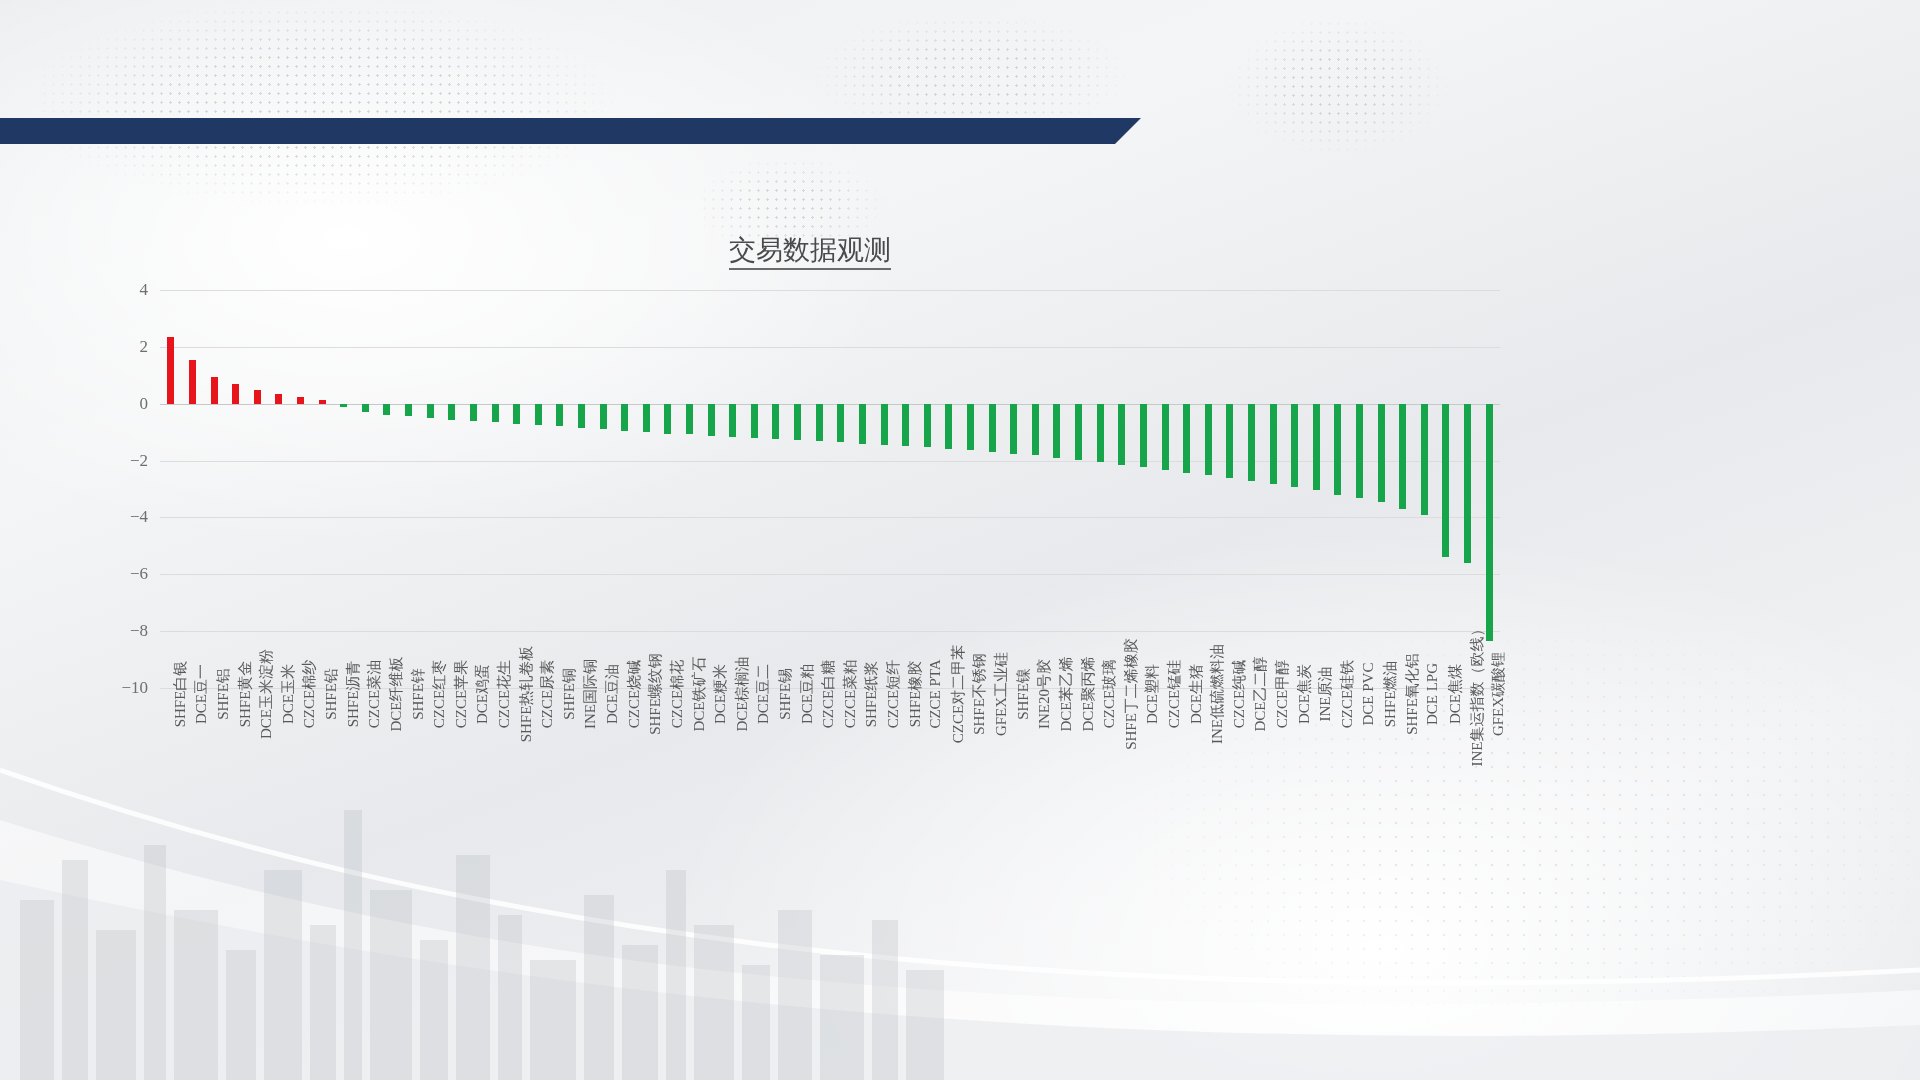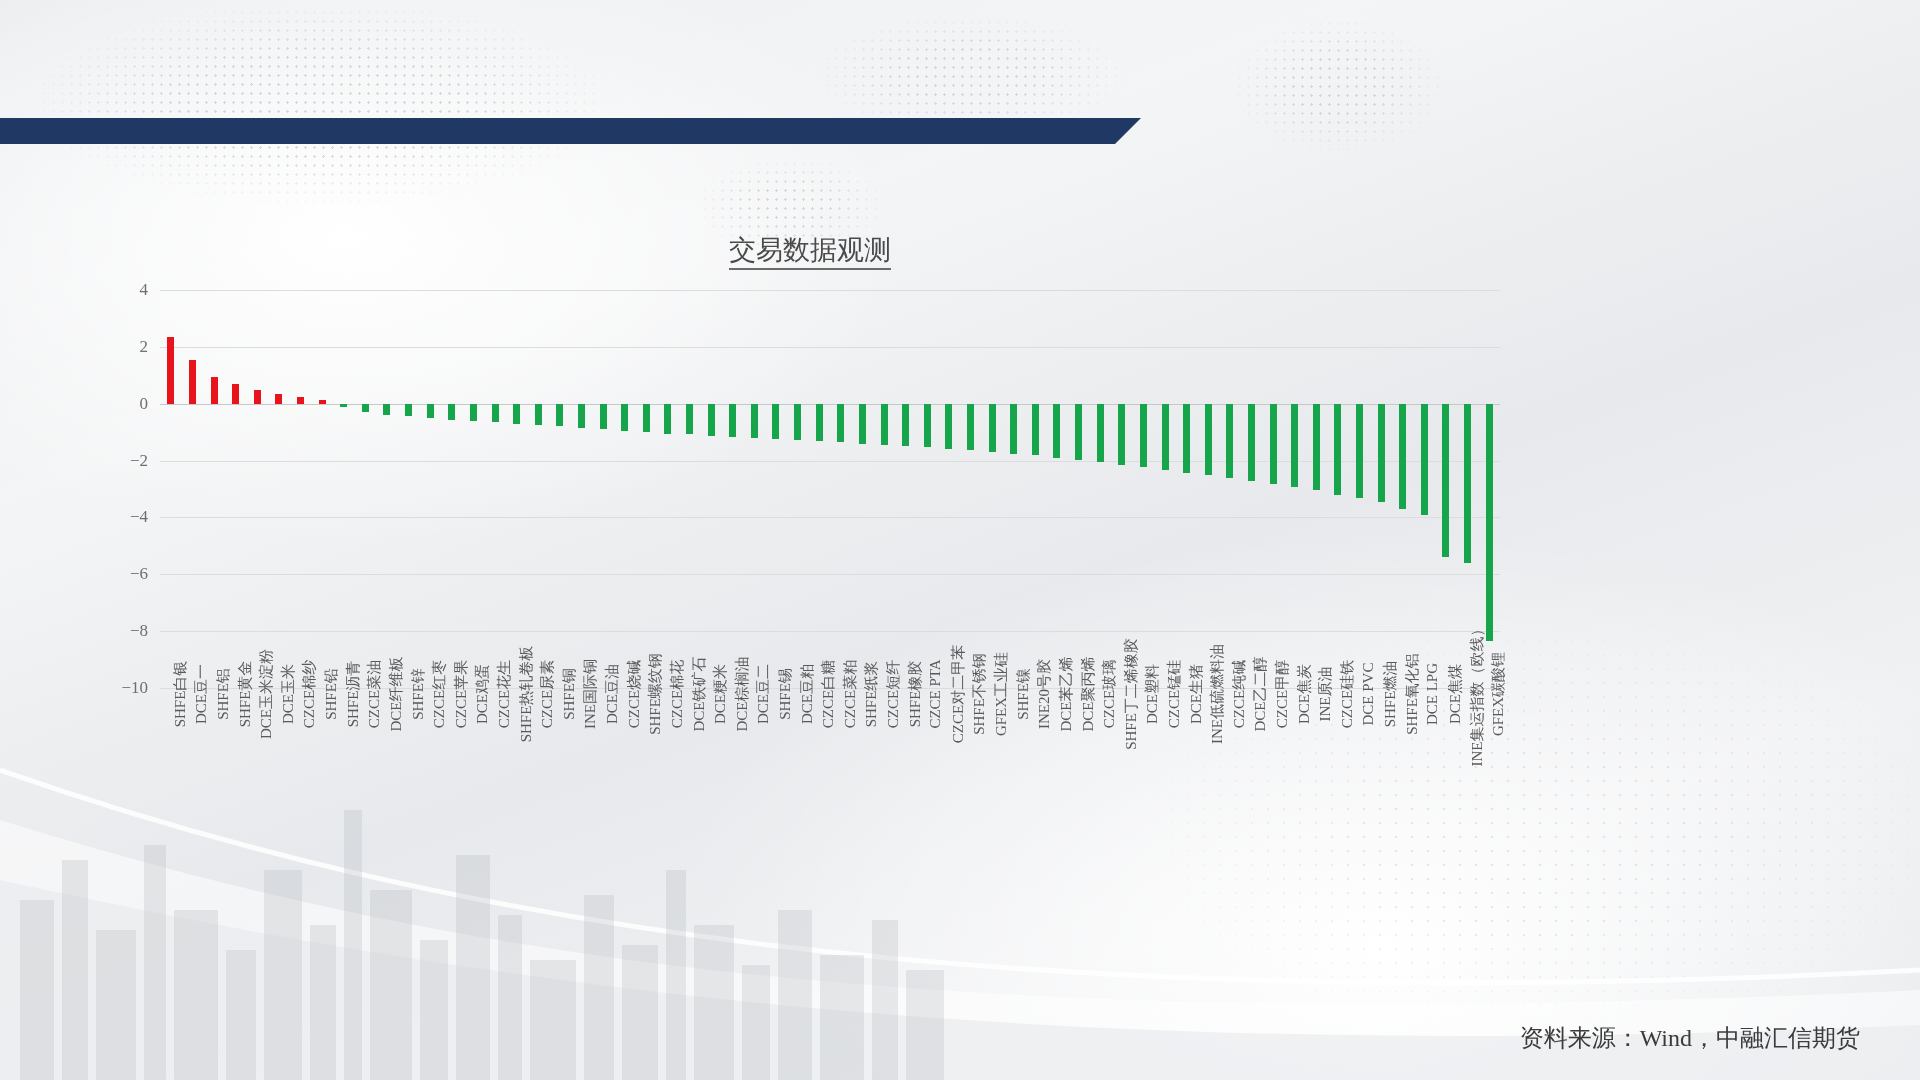--- a/index.html
+++ b/index.html
@@ -331,14 +331,13 @@
         <div class="xlabel" style="left: 1199.52px;">DCE PVC</div>
         <div class="xlabel" style="left: 1221.13px;">SHFE燃油</div>
         <div class="xlabel" style="left: 1242.74px;">SHFE氧化铝</div>
         <div class="xlabel" style="left: 1264.35px;">DCE LPG</div>
         <div class="xlabel" style="left: 1285.97px;">DCE焦煤</div>
         <div class="xlabel" style="left: 1307.58px;">INE集运指数（欧线）</div>
         <div class="xlabel" style="left: 1329.19px;">GFEX碳酸锂</div>
       </div>
   </div>
 
-  <div class="source">资料来源：Wind，中融汇信期货</div>
 </div>
 
 </body></html>

